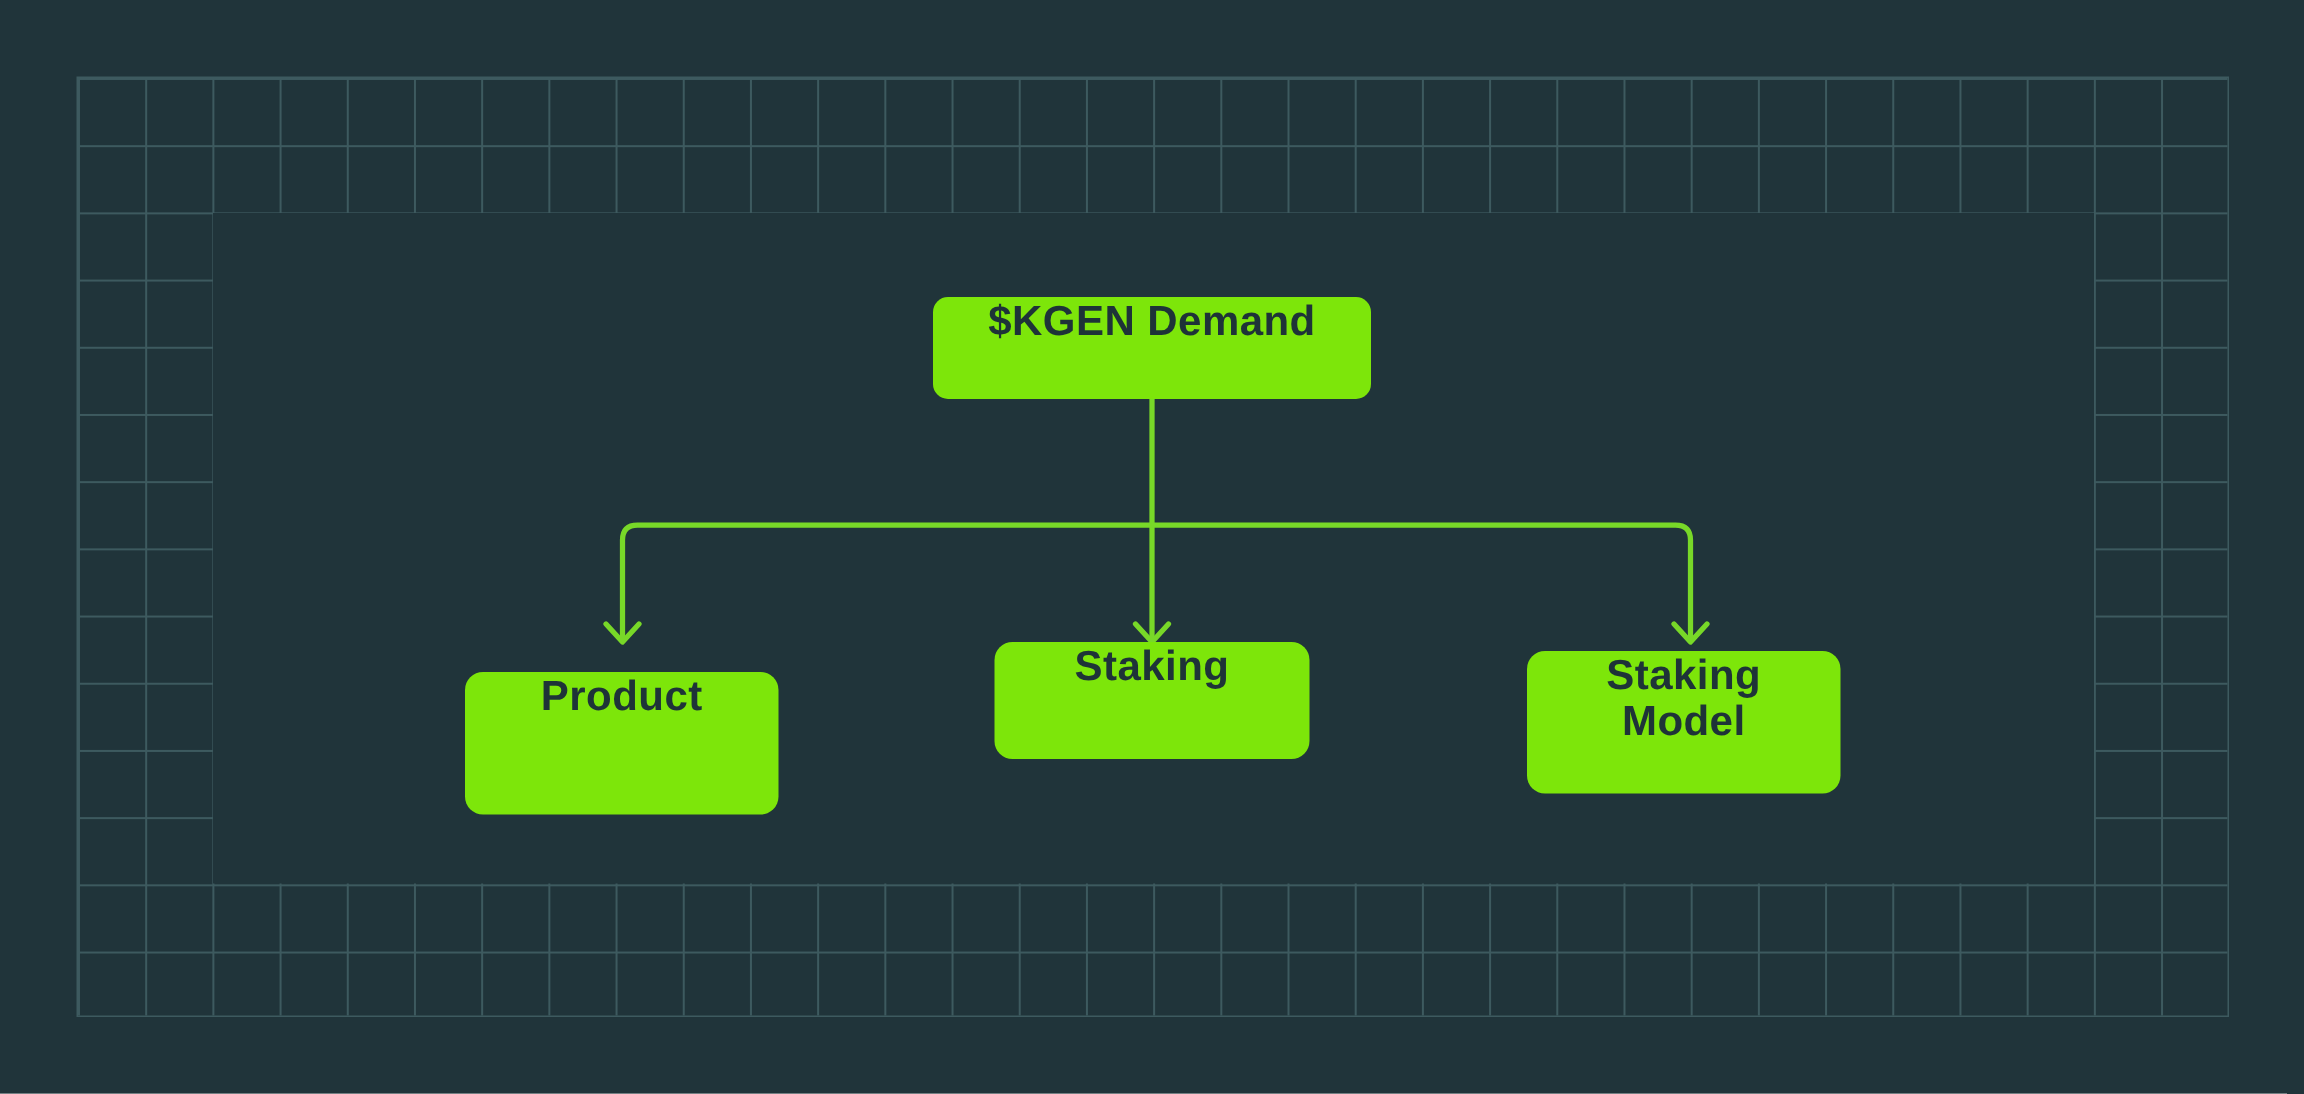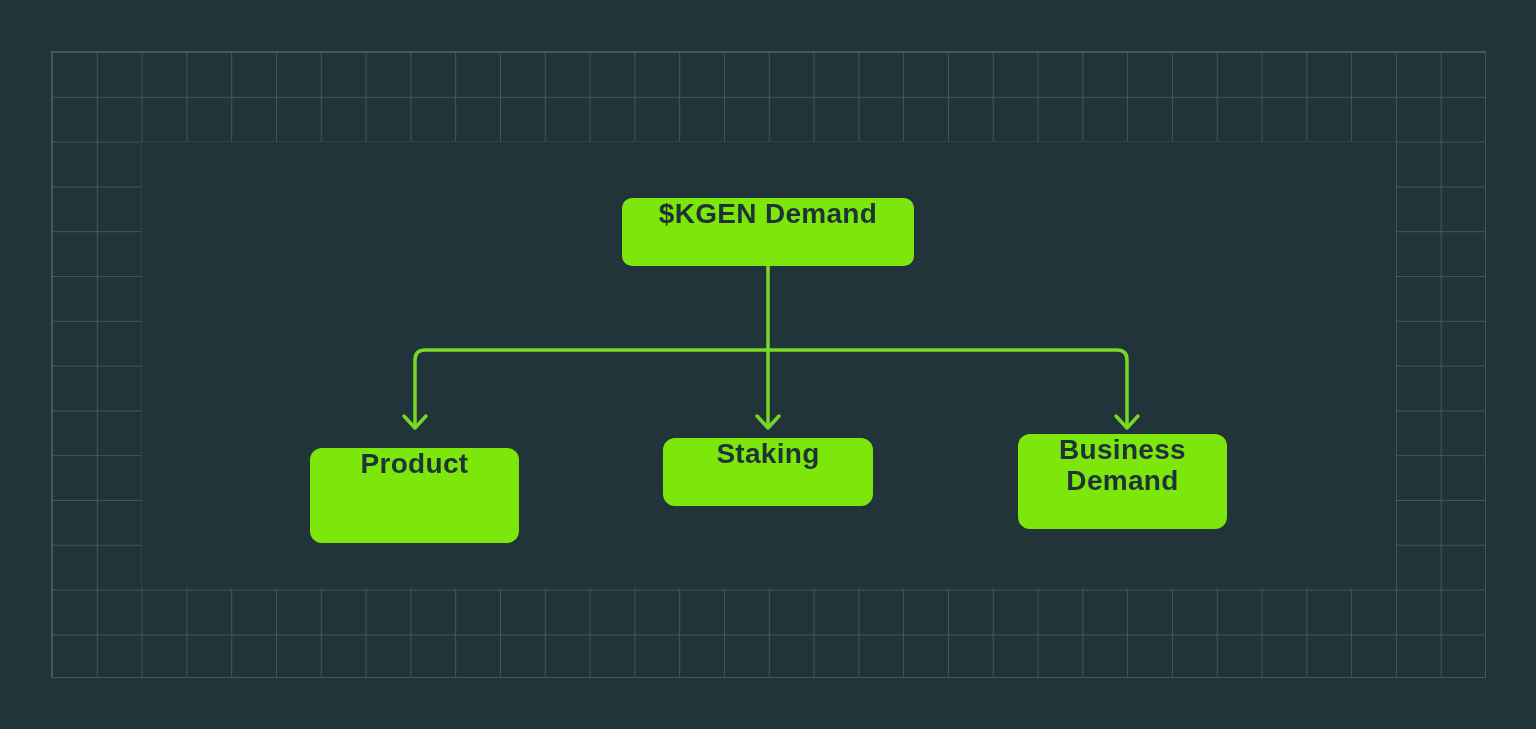--- a/index.html
+++ b/index.html
@@ -65,21 +65,21 @@
     letter-spacing: 0.3px;
     line-height: 1.12;
     border-radius: 12px;
   }
   .node-root {
     left: 622px; top: 198px;
     width: 292px; height: 68px;
     border-radius: 10px;
   }
   .node-product  { left: 310px;  top: 448px; width: 209px; height: 95px; }
-  .node-staking  { left: 663px;  top: 438px; width: 210px; height: 68px; }
+  .node-staking  { left: 663px;  top: 428px; width: 210px; height: 78px; }
   .node-business { left: 1018px; top: 434px; width: 209px; height: 95px; padding: 0 28px; }
 </style>
 </head>
 <body>
 
 <div class="stage">
 
   <div class="grid-frame">
     <div class="canvas-panel"></div>
   </div>
@@ -102,16 +102,16 @@
 
   <div class="node node-product">
     <span>Product</span>
   </div>
 
   <div class="node node-staking">
     <span>Staking</span>
   </div>
 
   <div class="node node-business">
-    <span>Business Demand</span>
+    <span>Staking Model</span>
   </div>
 
 </div>
 
 </body></html>

